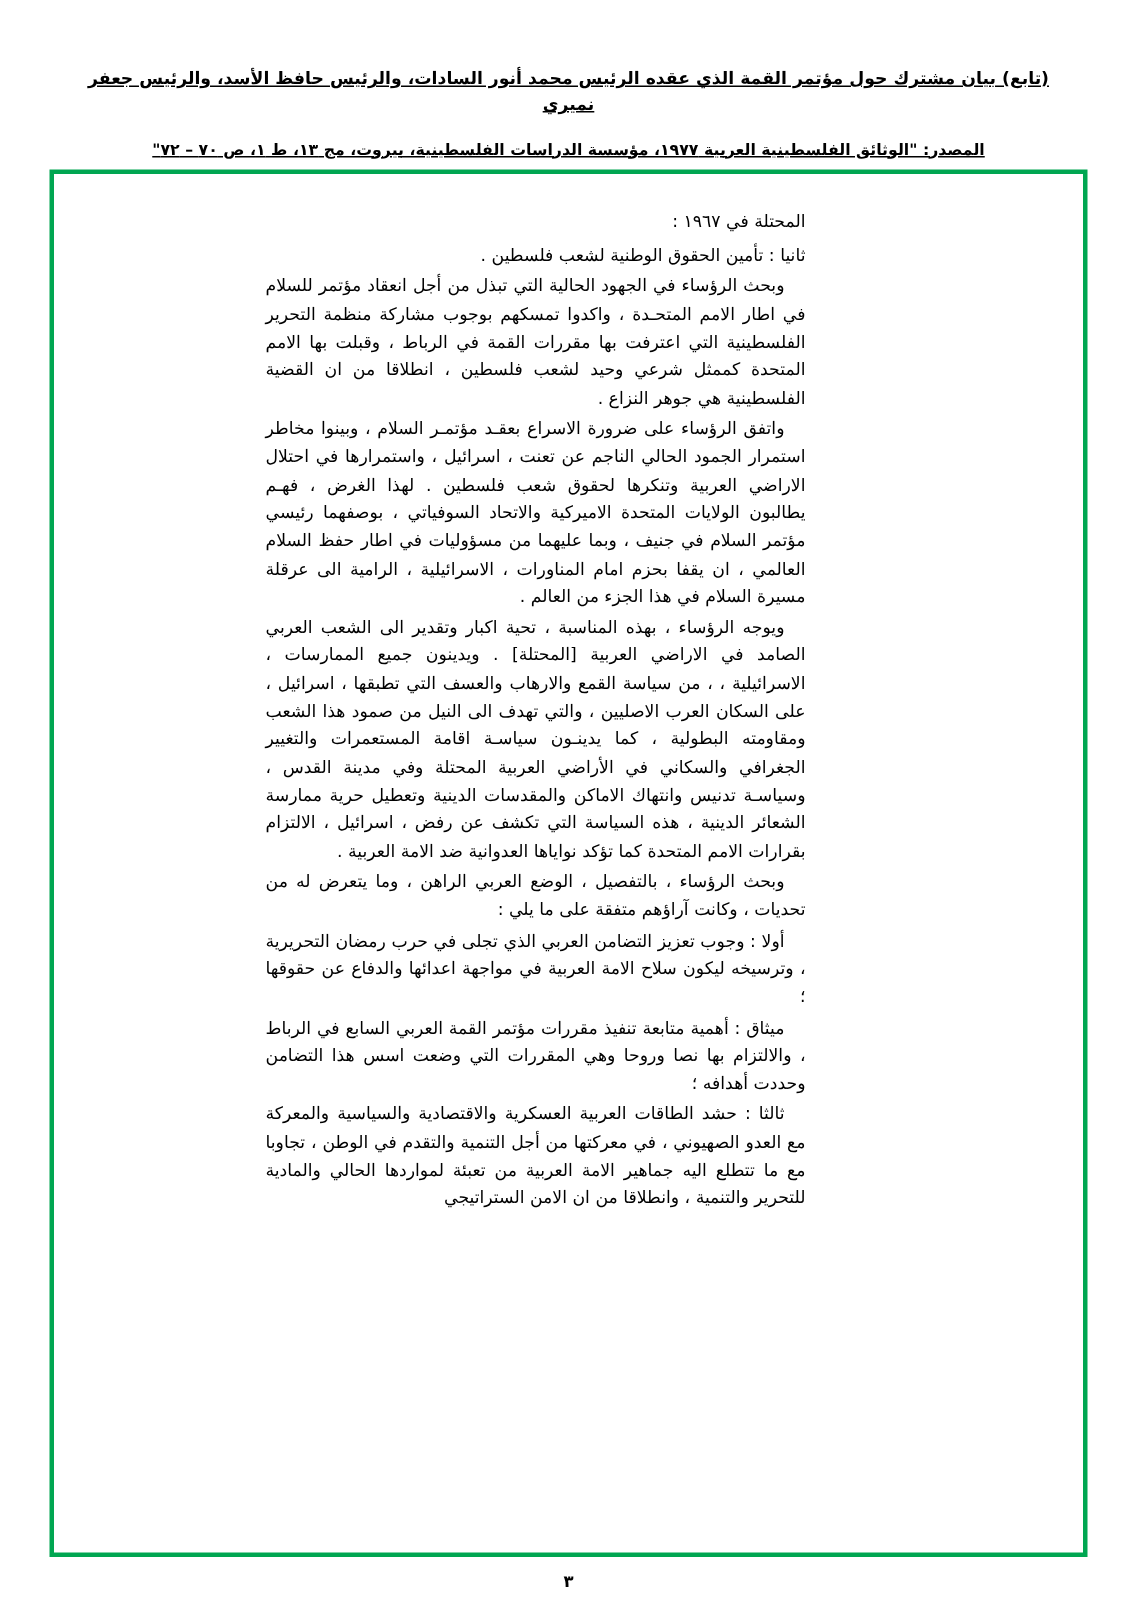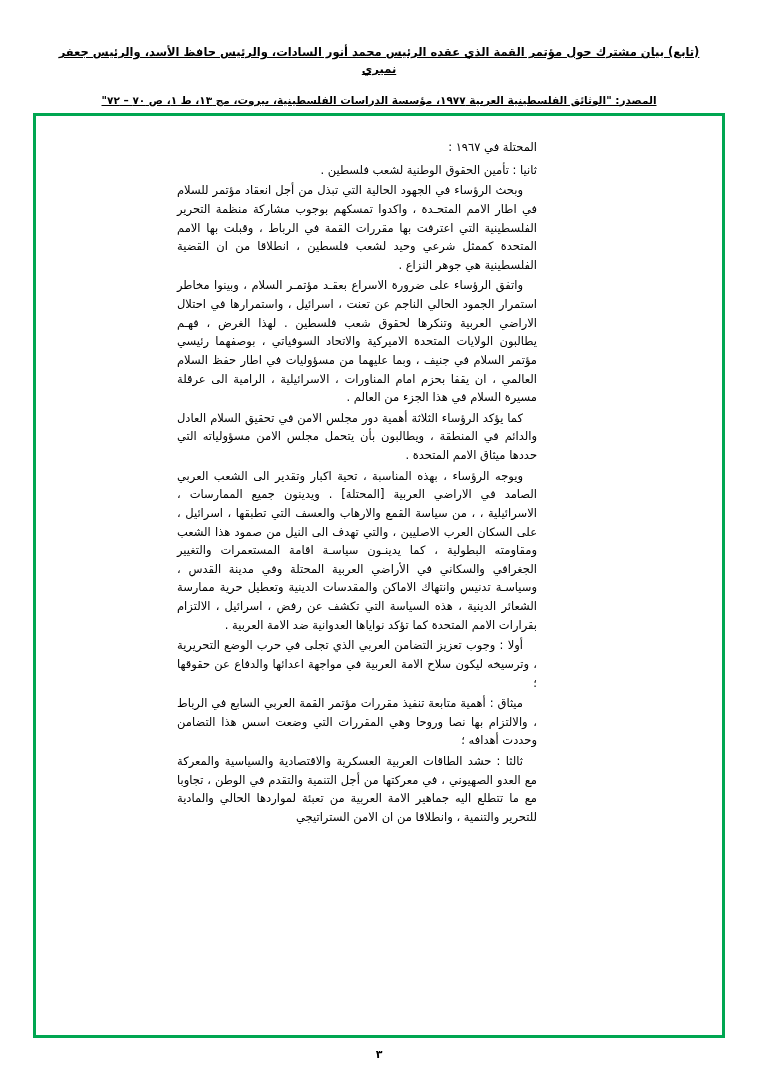--- a/index.html
+++ b/index.html
@@ -95,23 +95,23 @@
     <div class="header-title">(تابع) بيان مشترك حول مؤتمر القمة الذي عقده الرئيس محمد أنور السادات، والرئيس حافظ الأسد، والرئيس جعفر نميري</div>
     <div class="header-source">المصدر:  "الوثائق الفلسطينية العربية ١٩٧٧، مؤسسة الدراسات الفلسطينية، بيروت، مج ١٣، ط ١، ص ٧٠ – ٧٢"</div>
   </div>
 
   <div class="frame">
     <div class="body-col">
       <div class="line-first">المحتلة في ١٩٦٧ :</div>
       <p class="para noindent">ثانيا : تأمين الحقوق الوطنية لشعب فلسطين .</p>
       <p class="para">وبحث الرؤساء في الجهود الحالية التي تبذل من أجل انعقاد مؤتمر للسلام في اطار الامم المتحـدة ، واكدوا تمسكهم بوجوب مشاركة منظمة التحرير الفلسطينية التي اعترفت بها مقررات القمة في الرباط ، وقبلت بها الامم المتحدة كممثل شرعي وحيد لشعب فلسطين ، انطلاقا من ان القضية الفلسطينية هي جوهر النزاع .</p>
       <p class="para">واتفق الرؤساء على ضرورة الاسراع بعقـد مؤتمـر السلام ، وبينوا مخاطر استمرار الجمود الحالي الناجم عن تعنت ، اسرائيل ، واستمرارها في احتلال الاراضي العربية وتنكرها لحقوق شعب فلسطين . لهذا الغرض ، فهـم يطالبون الولايات المتحدة الاميركية والاتحاد السوفياتي ، بوصفهما رئيسي مؤتمر السلام في جنيف ، وبما عليهما من مسؤوليات في اطار حفظ السلام العالمي ، ان يقفا بحزم امام المناورات ، الاسرائيلية ، الرامية الى عرقلة مسيرة السلام في هذا الجزء من العالم .</p>
-      <p class="para">كما يؤكد الرؤساء الثلاثة أهمية دور مجلس الامن في تحقيق السلام العادل والدائم في المنطقة ، ويطالبون بأن يتحمل مجلس الامن مسؤولياته التي حددها ميثاق الامم المتحدة .</p>
       <p class="para">ويوجه الرؤساء ، بهذه المناسبة ، تحية اكبار وتقدير الى الشعب العربي الصامد في الاراضي العربية [المحتلة] . ويدينون جميع الممارسات ، الاسرائيلية ، ، من سياسة القمع والارهاب والعسف التي تطبقها ، اسرائيل ، على السكان العرب الاصليين ، والتي تهدف الى النيل من صمود هذا الشعب ومقاومته البطولية ، كما يدينـون سياسـة اقامة المستعمرات والتغيير الجغرافي والسكاني في الأراضي العربية المحتلة وفي مدينة القدس ، وسياسـة تدنيس وانتهاك الاماكن والمقدسات الدينية وتعطيل حرية ممارسة الشعائر الدينية ، هذه السياسة التي تكشف عن رفض ، اسرائيل ، الالتزام بقرارات الامم المتحدة كما تؤكد نواياها العدوانية ضد الامة العربية .</p>
-      <p class="para">أولا : وجوب تعزيز التضامن العربي الذي تجلى في حرب الوضع التحريرية ، وترسيخه ليكون سلاح الامة العربية في مواجهة اعدائها والدفاع عن حقوقها ؛</p>
+      <p class="para">وبحث الرؤساء ، بالتفصيل ، الوضع العربي الراهن ، وما يتعرض له من تحديات ، وكانت آراؤهم متفقة على ما يلي :</p>
+      <p class="para">أولا : وجوب تعزيز التضامن العربي الذي تجلى في حرب رمضان التحريرية ، وترسيخه ليكون سلاح الامة العربية في مواجهة اعدائها والدفاع عن حقوقها ؛</p>
       <p class="para">ميثاق : أهمية متابعة تنفيذ مقررات مؤتمر القمة العربي السابع في الرباط ، والالتزام بها نصا وروحا وهي المقررات التي وضعت اسس هذا التضامن وحددت أهدافه ؛</p>
       <p class="para">ثالثا : حشد الطاقات العربية العسكرية والاقتصادية والسياسية والمعركة مع العدو الصهيوني ، في معركتها من أجل التنمية والتقدم في الوطن ، تجاوبا مع ما تتطلع اليه جماهير الامة العربية من تعبئة لمواردها الحالي والمادية للتحرير والتنمية ، وانطلاقا من ان الامن الستراتيجي</p>
     </div>
   </div>
 
   <div class="page-number">٣</div>
 
 </div>
 
 </body></html>

